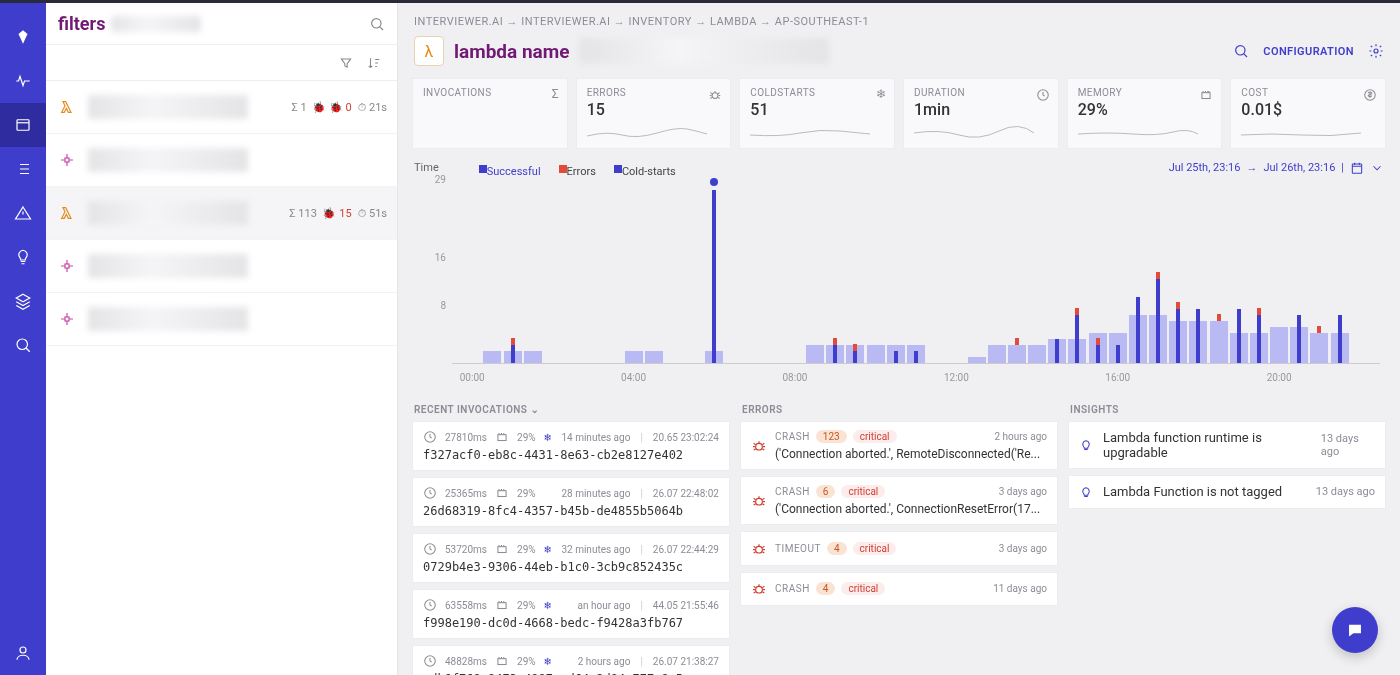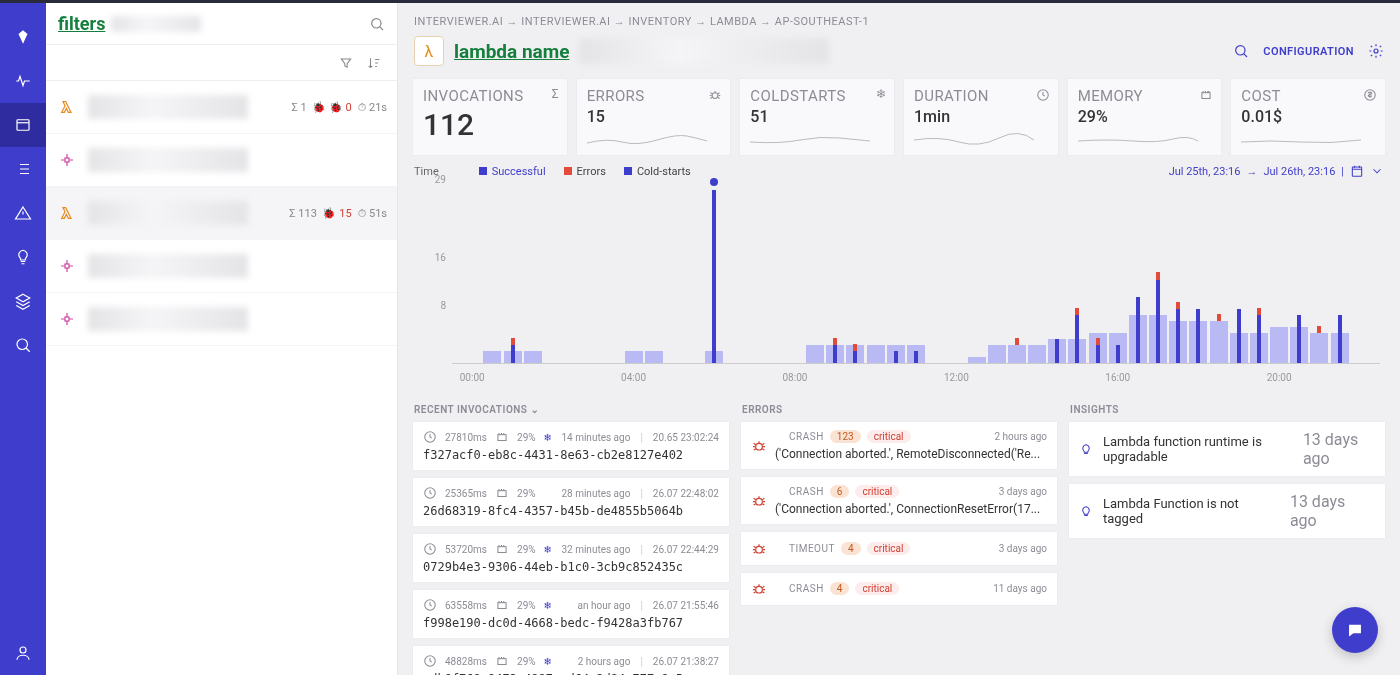--- a/index.html
+++ b/index.html
@@ -9,21 +9,21 @@
 
 .nav-rail { width: 46px; background: #3f3dcb; display: flex; flex-direction: column; align-items: center; padding-top: 12px; }
 .nav-rail .nav-item { width: 46px; height: 44px; display: flex; align-items: center; justify-content: center; color: #fff; cursor: pointer; }
 .nav-rail .nav-item.active { background: #2e2c9e; }
 .nav-rail .nav-item svg { width: 18px; height: 18px; stroke: #fff; fill: none; stroke-width: 1.6; }
 .nav-rail .spacer { flex: 1; }
 
 
 .sidebar { width: 352px; background: #fff; border-right: 1px solid #e6e6ea; display: flex; flex-direction: column; }
 .side-top { display: flex; align-items: center; padding: 10px 12px; border-bottom: 1px solid #eee; }
-.redlabel { color: #15803d; font-weight: 700; font-size: 18px; text-decoration: underline; }
+.redlabel { color: #701a75; font-weight: 700; font-size: 18px; }
 .blur { height: 16px; background: linear-gradient(90deg,#e4e4e7 0%,#f5f5f7 40%,#e4e4e7 100%); filter: blur(3px); border-radius: 2px; }
 .side-top .blur { width: 90px; margin-left: 6px; }
 .side-top .search { margin-left: auto; color: #888; }
 .side-filters { height: 36px; display: flex; align-items: center; justify-content: flex-end; gap: 14px; padding: 0 16px; border-bottom: 1px solid #eee; color: #888; }
 .side-list { flex: 1; overflow: auto; }
 .side-item { display: flex; align-items: center; padding: 14px 10px; border-bottom: 1px solid #f3f3f5; gap: 10px; }
 .side-item.sel { background: #f5f5f8; }
 .side-item .icon { width: 22px; height: 22px; display:flex; align-items:center; justify-content:center; }
 .side-item .lambda-ic { color:#e58b1c; }
 .side-item .layer-ic { color:#cc46a8; }
@@ -38,30 +38,30 @@
 .crumbs span:last-child::after { content:""; }
 .title-row { display:flex; align-items:center; padding: 8px 16px 12px; gap:10px; }
 .title-row .lambda-chip { width:30px; height:30px; border:1px solid #e9d2af; background:#fff; border-radius:4px; display:flex; align-items:center; justify-content:center; color:#e58b1c; font-size:16px; }
 .title-row .redlabel { font-size:19px; }
 .title-row .blur { width: 250px; height:26px; }
 .title-row .cfg { margin-left:auto; display:flex; align-items:center; gap:14px; color:#3f3dcb; font-size:11px; font-weight:600; letter-spacing:.4px; }
 
 
 .stats { display:flex; gap:8px; padding: 0 14px; }
 .stat { flex:1; background:#f9f9fb; border:1px solid #ececf0; padding:8px 10px 6px; position:relative; }
-.stat .label { font-size:15px; color:#8c8c96; letter-spacing:.4px; }
+.stat .label { font-size:10px; color:#8c8c96; letter-spacing:.4px; }
 .stat .value { font-size:16px; font-weight:500; margin-top:2px; }
 .stat.big .value { font-size:30px; }
 .stat .corner { position:absolute; right:8px; top:8px; color:#8c8c96; font-size:12px; }
 .stat .spark { height:18px; margin-top:2px; }
 
 
 .chart-head { display:flex; align-items:center; padding: 8px 16px 0; font-size:11px; color:#666; }
 .legend { display:flex; gap:18px; margin-left:40px; }
-.legend-item { display:flex; align-items:center; gap:5px; color:#3f3dcb; }
+.legend-item { display:flex; color:#3f3dcb;margin-top:8px; }
 .legend-item .sq { width:8px; height:8px; }
 .chart-head .range { margin-left:auto; color:#3f3dcb; display:flex; align-items:center; gap:6px; }
 
 
 .chart { position:relative; height:206px; margin: 6px 14px 8px; }
 .chart .yaxis { position:absolute; left:0; top:0; bottom:26px; width:38px; }
 .chart .ytick { position:absolute; right:4px; font-size:10px; color:#999; transform:translateY(-50%); }
 .chart .plot { position:absolute; left:40px; right:6px; top:0; bottom:26px; border-bottom:1px solid #ccc; }
 .chart .xaxis { position:absolute; left:40px; right:6px; bottom:0; height:22px; }
 .chart .xtick { position:absolute; top:4px; font-size:10px; color:#999; transform:translateX(-50%); }
@@ -78,26 +78,26 @@
 .invoc-meta { display:flex; align-items:center; gap:8px; font-size:10px; color:#8c8c96; }
 .invoc-meta .right { margin-left:auto; display:flex; gap:10px; }
 .invoc-id { font-size:12px; color:#333; margin-top:4px; font-family: Menlo, monospace; }
 .badge { display:inline-block; padding:1px 7px; border-radius:9px; font-size:10px; }
 .badge.count { background:#fbe3d4; color:#c15a20; }
 .badge.crit { background:#fdecec; color:#d04133; }
 .err-row { display:flex; align-items:center; gap:8px; }
 .err-row .bug-ic { color:#d04133; flex-shrink:0; }
 .err-body { flex:1; min-width:0; }
 .err-head { display:flex; align-items:center; gap:6px; font-size:10px; }
-.err-head .type { color:#8c8c96; letter-spacing:.5px;margin-left:14px; }
+.err-head .type { color:#8c8c96; letter-spacing:.5px; }
 .err-head .time { margin-left:auto; color:#8c8c96; }
 .err-msg { font-size:12px; margin-top:4px; white-space:nowrap; overflow:hidden; text-overflow:ellipsis; }
 .insight-row { display:flex; align-items:center; gap:10px; }
 .insight-ic { color:#3f3dcb; }
-.insight-row .time { margin-left:auto; color:#8c8c96; font-size:16px; }
+.insight-row .time { margin-left:auto; color:#8c8c96; font-size:11px; }
 .cold-ic { color:#3f3dcb; }
 
 svg.ic { width:14px; height:14px; stroke:currentColor; fill:none; stroke-width:1.8; vertical-align:middle; }
 svg.ic16 { width:16px; height:16px; }
 </style>
 </head>
 <body>
 
 <div class="app">
 
@@ -243,21 +243,20 @@
               <circle cx="12" cy="12" r="3"></circle>
               <path d="M12 2v3M12 19v3M4.2 4.2l2.1 2.1M17.7 17.7l2.1 2.1M2 12h3M19 12h3M4.2 19.8l2.1-2.1M17.7 6.3l2.1-2.1"></path>
             </svg></span>
       </div>
     </div>
 
     <div class="stats">
       <div class="stat big">
           <div class="corner">Σ</div>
           <div class="label">INVOCATIONS</div>
-          <div class="value">112</div>
         </div>
       <div class="stat"><div class="corner"><svg class="ic" viewBox="0 0 24 24">
               <circle cx="12" cy="13" r="5"></circle>
               <path d="M12 8V5M7 10l-3-2M17 10l3-2M7 16l-3 2M17 16l3 2M6 13H3M18 13h3"></path>
             </svg></div><div class="label">ERRORS</div><div class="value">15</div><svg class="spark" viewBox="0 0 120 18">
             <path d="M0 15 Q20 10 35 14 T70 12 T100 8 T120 13" stroke="#bbb" fill="none"></path>
           </svg></div>
       <div class="stat"><div class="corner">❄</div><div class="label">COLDSTARTS</div><div class="value">51</div><svg class="spark" viewBox="0 0 120 18">
             <path d="M0 14 Q30 16 50 12 T90 10 T120 13" stroke="#bbb" fill="none"></path>
           </svg></div>
@@ -464,21 +463,21 @@
                 <span>63558ms</span>
       <span><svg class="ic" viewBox="0 0 24 24">
                     <rect x="5" y="8" width="14" height="10"></rect>
                     <path d="M7 8V5M11 8V5M15 8V5"></path>
                   </svg></span>
                 <span>29%</span>
       <span class="cold-ic">❄</span>
       <span class="right">
                   <span>an hour ago</span>
                   <span style="color:#ccc">|</span>
-                  <span>26.07 21:55:46</span>
+                  <span>44.05 21:55:46</span>
                 </span>
     </div>
     <div class="invoc-id">f998e190-dc0d-4668-bedc-f9428a3fb767</div>
   </div>
   <div class="card">
     <div class="invoc-meta">
       <span><svg class="ic" viewBox="0 0 24 24">
                     <circle cx="12" cy="12" r="9"></circle>
                     <path d="M12 7v5l3 2"></path>
                   </svg></span>

